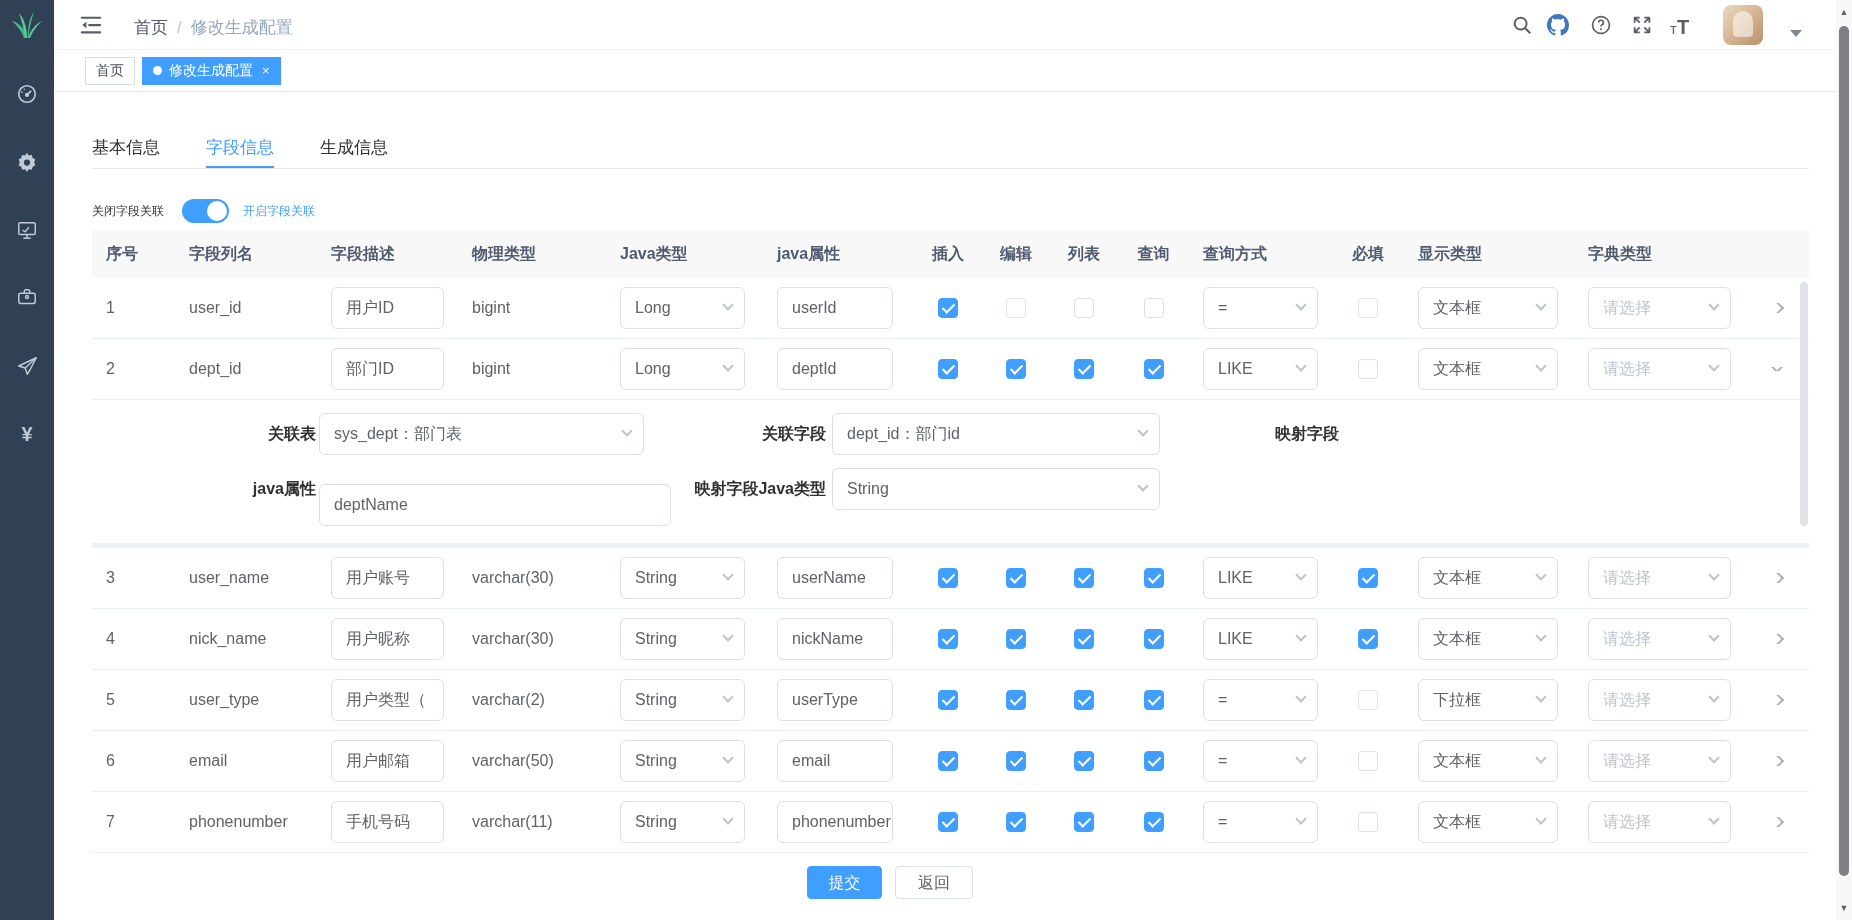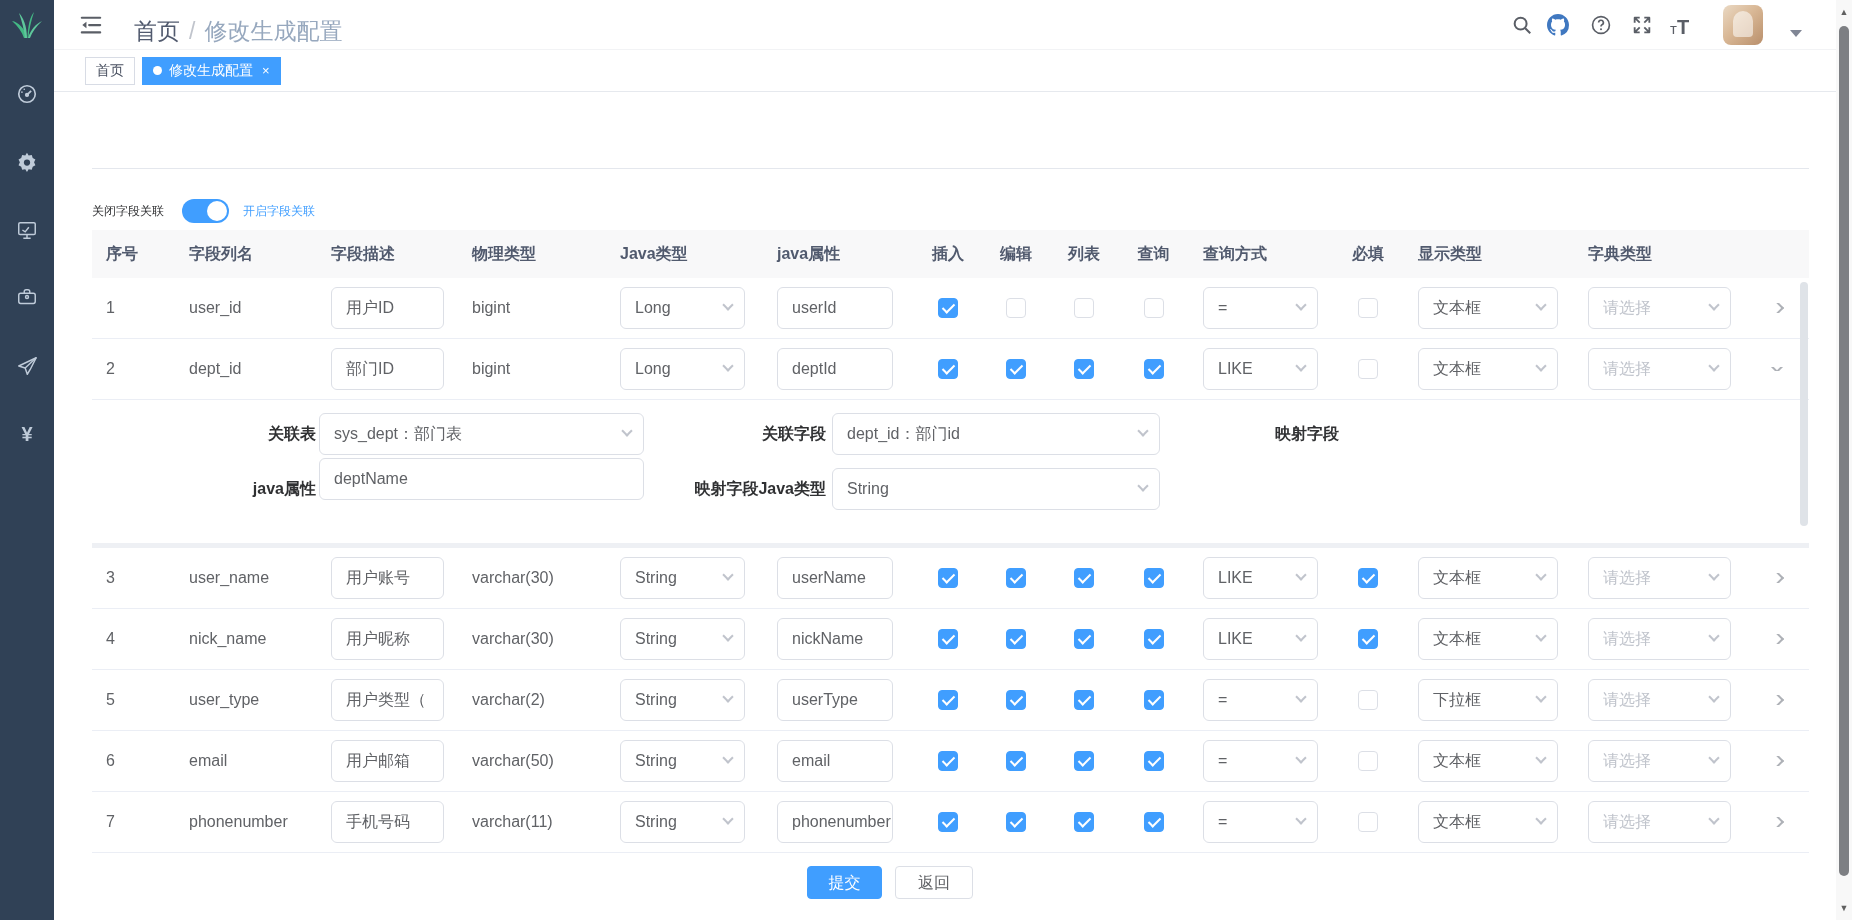--- a/index.html
+++ b/index.html
@@ -10,21 +10,21 @@
   .sidebar { position:absolute; left:0; top:0; width:54px; height:920px; background:#304156; z-index:30; }
   .logo { position:absolute; left:10px; top:8px; width:34px; height:34px; }
   .side-ic { position:absolute; left:16px; width:22px; height:22px; color:#bfcbd9; text-align:center; }
   .side-ic svg { width:22px; height:22px; display:block; }
   .side-ic.txt { font-size:20px; font-weight:bold; line-height:22px; }
 
   
   .hdr { position:absolute; left:54px; top:0; width:1782px; height:50px; background:#fff;
     border-bottom:1px solid #f2f3f5; z-index:20; }
   .hamburger { position:absolute; left:26px; top:15px; width:22px; height:20px; cursor:pointer; }
-  .crumb { position:absolute; left:80px; top:16px; font-size:23px; color:#515a6e; }
+  .crumb { position:absolute; left:80px; top:16px; font-size:17px; color:#515a6e; }
   .crumb .sep { color:#c0c4cc; margin:0 9px; }
   .crumb .cur { color:#97a8be; }
   .hdr-ic { position:absolute; top:14px; width:22px; height:22px; color:#5a5e66; }
   .hdr-ic svg { width:22px; height:22px; display:block; }
   .fontsize { font-size:15px; color:#5a5e66; top:16px; width:34px; }
   .fontsize b { font-size:20px; }
   .avatar { position:absolute; left:1669px; top:5px; width:40px; height:40px; border-radius:8px;
     background:linear-gradient(135deg,#ead9c4 0%,#d9b896 45%,#b98f6b 100%); overflow:hidden; }
   .avatar::after { content:""; position:absolute; left:10px; top:6px; width:20px; height:26px;
     border-radius:10px 10px 4px 4px; background:rgba(255,255,255,.55); }
@@ -209,20 +209,25 @@
     </span>
   <span class="tag active">
     <span class="dot"></span>
     <span>修改生成配置</span>
     <span class="x">×</span>
   </span>
 </div>
 
 <div class="main">
 
+  <div class="tabs">
+    <div class="tab">基本信息</div>
+    <div class="tab active">字段信息</div>
+    <div class="tab">生成信息</div>
+  </div>
   <div class="tabline"></div>
 
   <div class="togglerow">
     <span class="tglbl">关闭字段关联</span>
     <span class="switch"></span>
     <span class="tglbl on">开启字段关联</span>
   </div>
 
   <div class="gtable">
     <div class="thead">
@@ -362,21 +367,21 @@
       <div class="exlbl" style="left:560px; top:13px; width:174px;">关联字段</div>
       <div class="exctl" style="left:740px; top:13px; width:328px;">
           <div class="sel">
             <span>dept_id：部门id</span>
             <i class="arr"></i>
           </div>
         </div>
       <div class="exlbl" style="left:1080px; top:13px; width:167px;">映射字段</div>
 
       <div class="exlbl" style="left:96px; top:68px; width:128px;">java属性</div>
-      <div class="exctl" style="left:227px; top:58px; width:325px;">
+      <div class="exctl" style="left:227px; top:84px; width:352px;">
           <div class="inp">deptName</div>
         </div>
       <div class="exlbl" style="left:500px; top:68px; width:234px;">映射字段Java类型</div>
       <div class="exctl" style="left:740px; top:68px; width:328px;">
           <div class="sel">
             <span>String</span>
             <i class="arr"></i>
           </div>
         </div>
       <div class="exp-band"></div>

